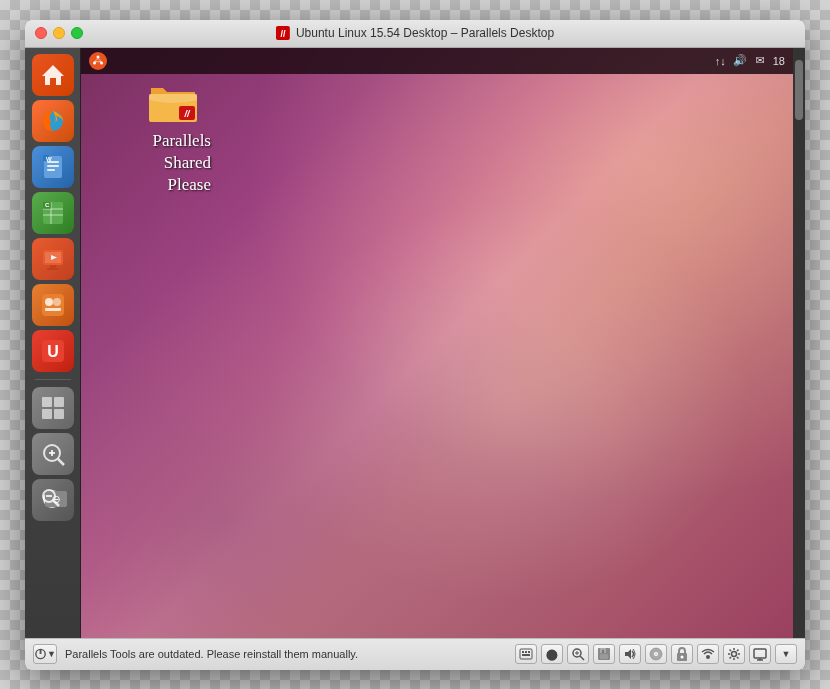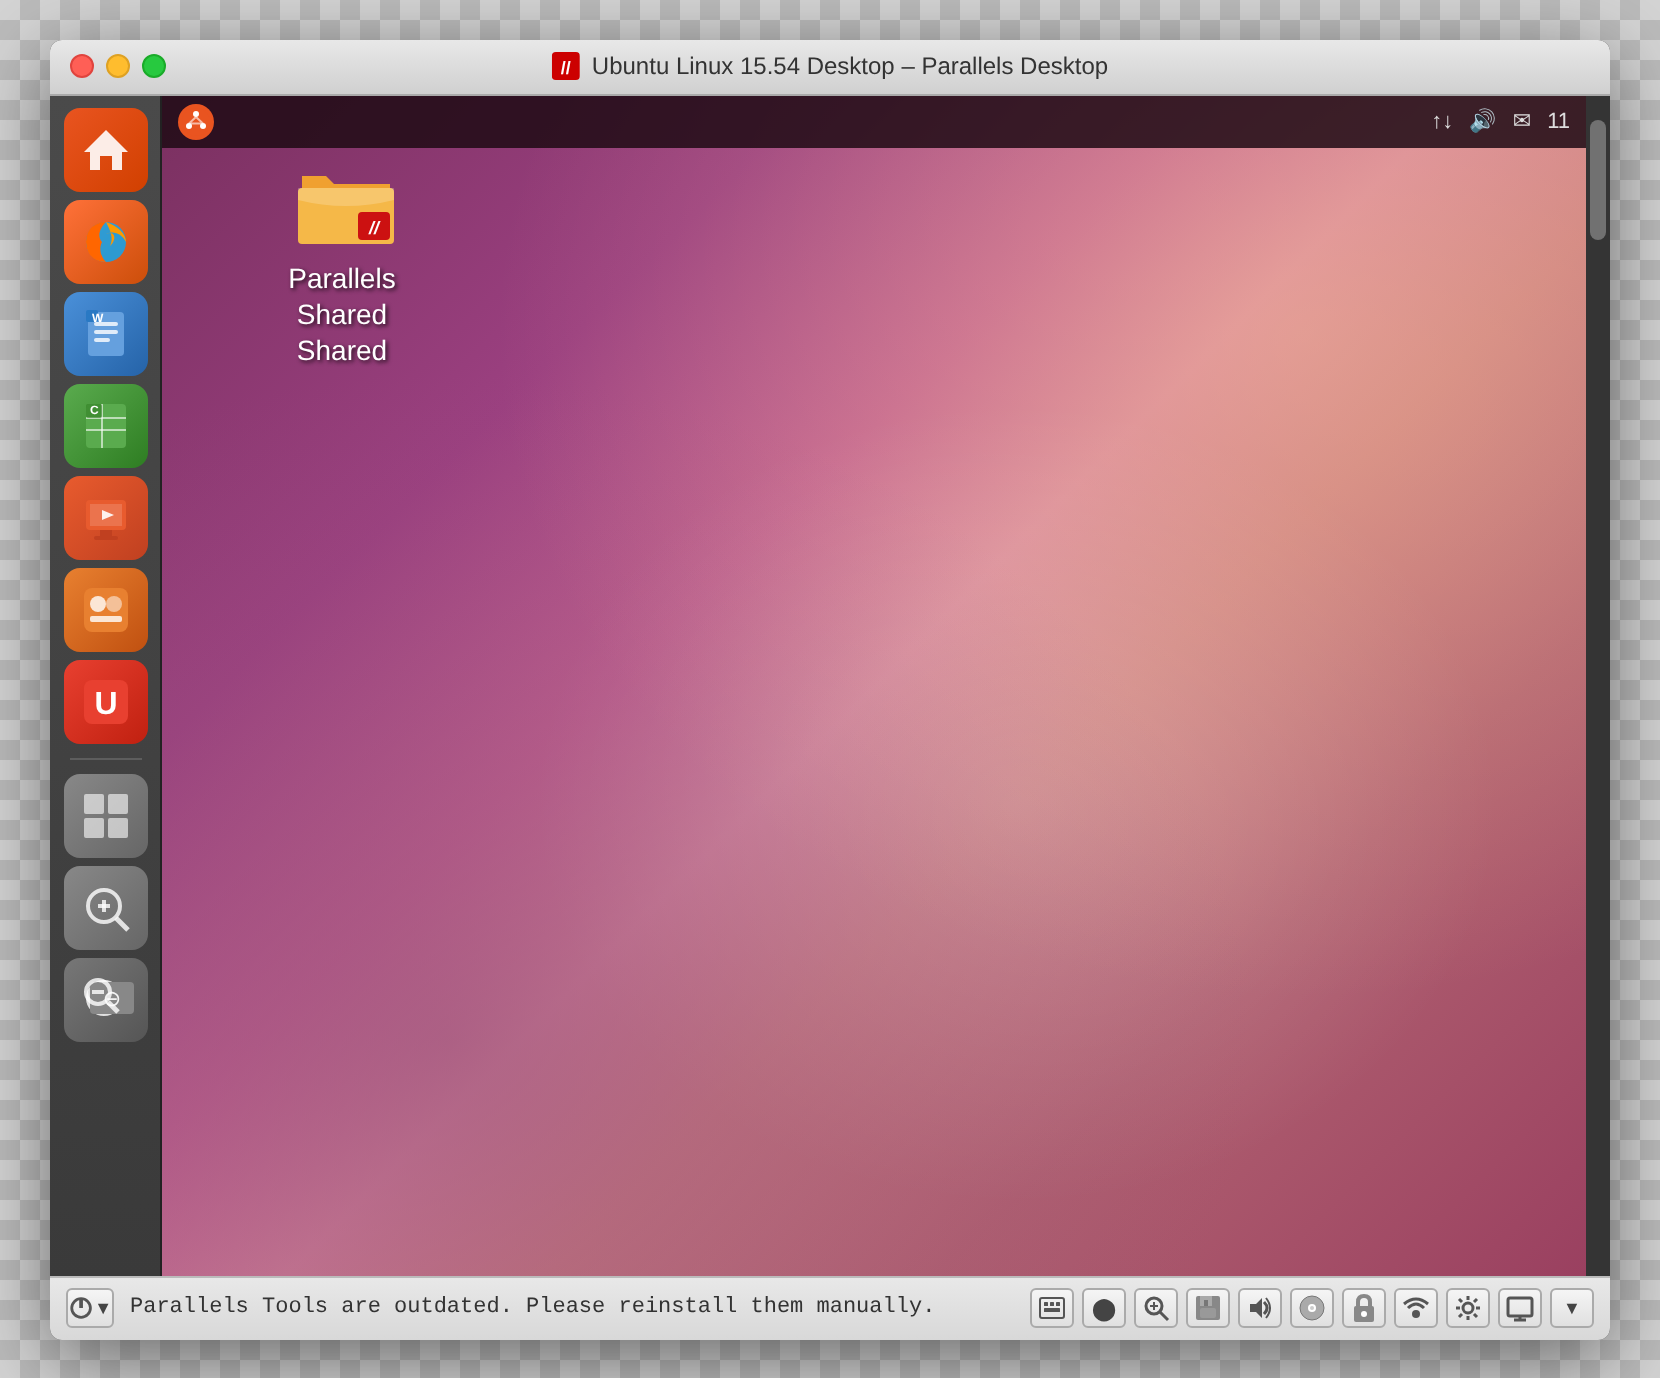--- a/index.html
+++ b/index.html
@@ -203,25 +203,26 @@
     }
 
     .desktop-icon-img {
       width: 48px;
       height: 48px;
       position: relative;
     }
 
     .desktop-icon-label {
       margin-top: 4px;
-      font-size: 14px;
+      font-size: 17px;
       color: white;
-      text-align: center;
+      text-align: right;
       text-shadow: 1px 1px 2px rgba(0,0,0,0.8);
       line-height: 1.3;
+      font-family: Liberation Serif, serif;
     }
 
     
     .desktop-scrollbar {
       width: 12px;
       background: rgba(0,0,0,0.1);
       display: flex;
       flex-direction: column;
       align-items: center;
       padding: 2px;
@@ -298,21 +299,20 @@
       align-items: center;
       justify-content: center;
       cursor: pointer;
       font-size: 10px;
     }
 
     .status-text {
       font-size: 11px;
       color: #333;
       flex: 1;
-      font-family: Liberation Mono, monospace;
     }
 
     .status-icons {
       display: flex;
       align-items: center;
       gap: 4px;
     }
 
     .status-icon-btn {
       width: 22px;
@@ -461,41 +461,41 @@
             <circle cx="8" cy="4" r="1.5" fill="white"></circle>
             <circle cx="11.5" cy="10" r="1.5" fill="white"></circle>
             <circle cx="4.5" cy="10" r="1.5" fill="white"></circle>
             <path d="M8 5.5 L11.5 8.7 M8 5.5 L4.5 8.7 M11.5 8.7 L4.5 8.7" stroke="white" stroke-width="1" fill="none" opacity="0.6"></path>
           </svg>
         </div>
         <div class="panel-right">
           <span class="panel-item">↑↓</span>
           <span class="panel-item">🔊</span>
           <span class="panel-item">✉</span>
-          <span class="panel-item">11</span>
+          <span class="panel-item">18</span>
         </div>
       </div>
 
       <div class="desktop-icon">
         <div class="desktop-icon-img">
           <svg width="52" height="46" viewBox="0 0 52 46">
 
             <path d="M4 12 L4 42 L48 42 L48 14 L20 14 L16 10 L4 10 Z" fill="#f0a030"></path>
 
             <rect x="2" y="16" width="48" height="28" rx="2" fill="#f5b848"></rect>
 
             <path d="M2 16 L50 16 L50 22 Q26 28 2 22 Z" fill="rgba(255,255,255,0.2)"></path>
 
             <rect x="32" y="28" width="16" height="14" rx="2" fill="#cc1111"></rect>
             <text x="40" y="39" text-anchor="middle" font-size="9" fill="white" font-weight="bold" font-style="italic">//</text>
           </svg>
         </div>
         <div class="desktop-icon-label">
           <span>Parallels Shared</span><br>
-          <span>Shared</span>
+          <span>Please</span>
         </div>
       </div>
 
     </div>
 
     <div class="desktop-scrollbar">
       <div class="scrollbar-thumb"></div>
     </div>
 
   </div>

